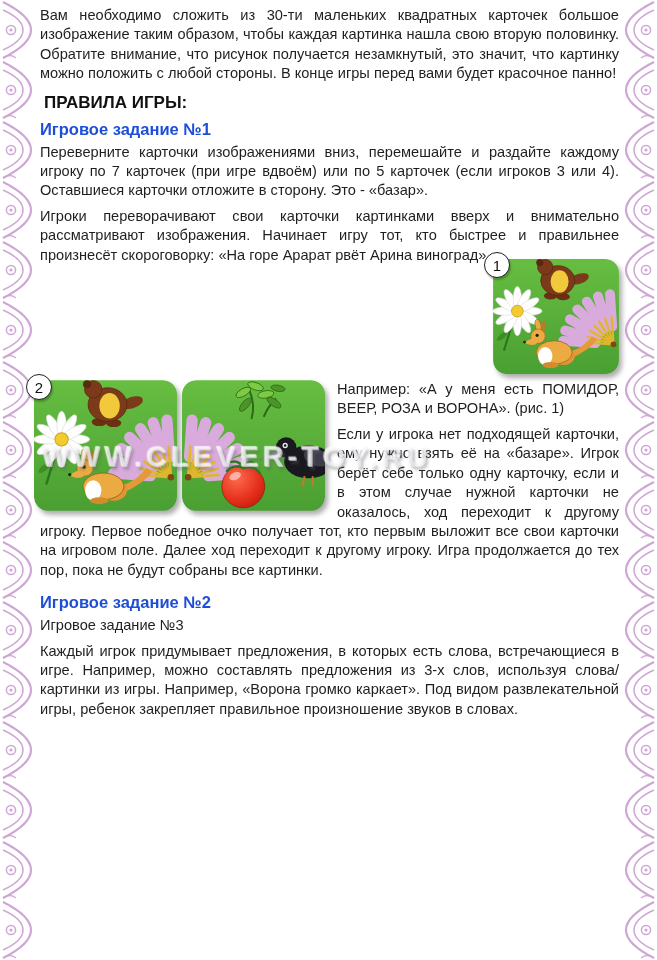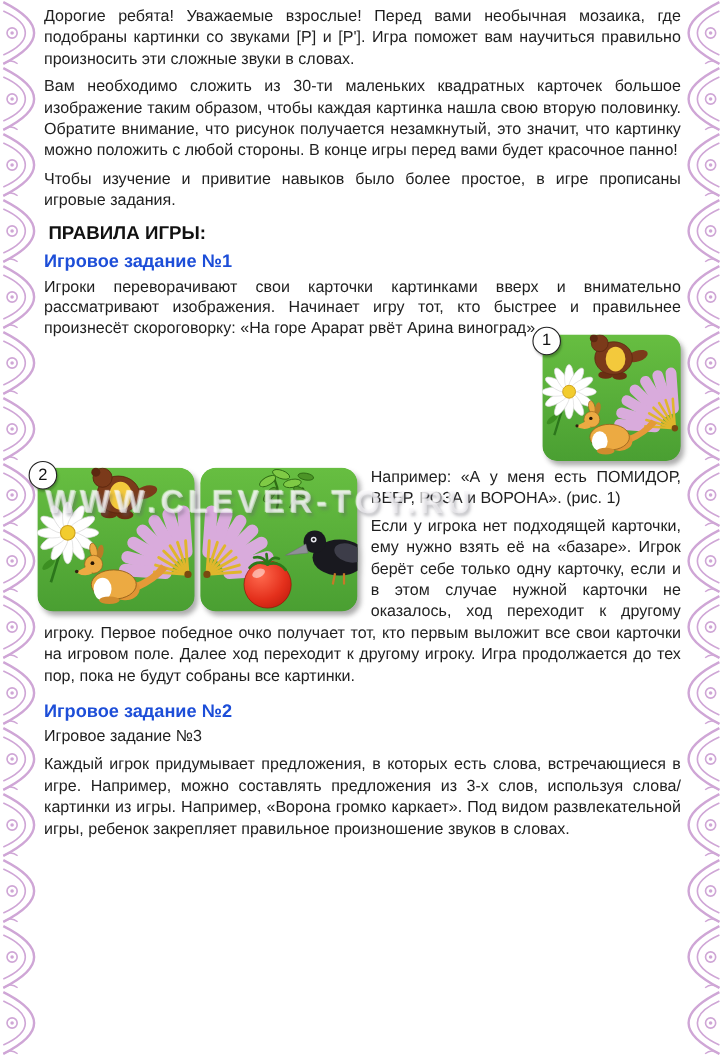--- a/index.html
+++ b/index.html
@@ -248,27 +248,26 @@
     <use href="#laceUnit" y="600"></use>
     <use href="#laceUnit" y="660"></use>
   <use href="#laceUnit" y="720"></use>
     <use href="#laceUnit" y="780"></use>
     <use href="#laceUnit" y="840"></use>
     <use href="#laceUnit" y="900"></use>
 </svg>
 
 <div class="content">
 
-  <p class="body-text">Дорогие ребята! Уважаемые взрослые!  Перед вами необычная мозаика, где подобраны картинки со звуками [Р] и [Р']. Игра поможет вам научиться правильно произносить эти сложные звуки в словах.</p>
   <p class="body-text">Вам необходимо сложить из 30-ти маленьких квадратных карточек большое изображение таким образом, чтобы каждая картинка нашла свою вторую половинку. Обратите внимание, что рисунок получается незамкнутый, это значит, что картинку можно положить с любой стороны. В конце игры перед вами будет красочное панно!</p>
-  <p class="body-text">Чтобы изучение и привитие навыков было более простое, в игре прописаны игровые задания.</p>
 
   <h2 class="section-title">ПРАВИЛА ИГРЫ:</h2>
   <h3 class="task-title">Игровое задание №1</h3>
 
+  <p class="body-text">Переверните карточки изображениями вниз, перемешайте и раздайте каждому игроку по 7 карточек (при игре вдвоём) или по 5 карточек (если игроков 3 или 4). Оставшиеся карточки отложите в сторону. Это - «базар».</p>
   <p class="body-text">Игроки переворачивают свои карточки картинками вверх и внимательно рассматривают изображения. Начинает игру тот, кто быстрее и правильнее произнесёт скороговорку: «На горе Арарат рвёт Арина виноград».</p>
 
   <div class="clearfix">
     <div class="fig fig-right">
       <div class="fig-num">1</div>
       <svg class="card" width="126" height="115" viewBox="0 0 140 128">
         <use href="#cardLeftArt"></use>
       </svg>
     </div>
   </div>

